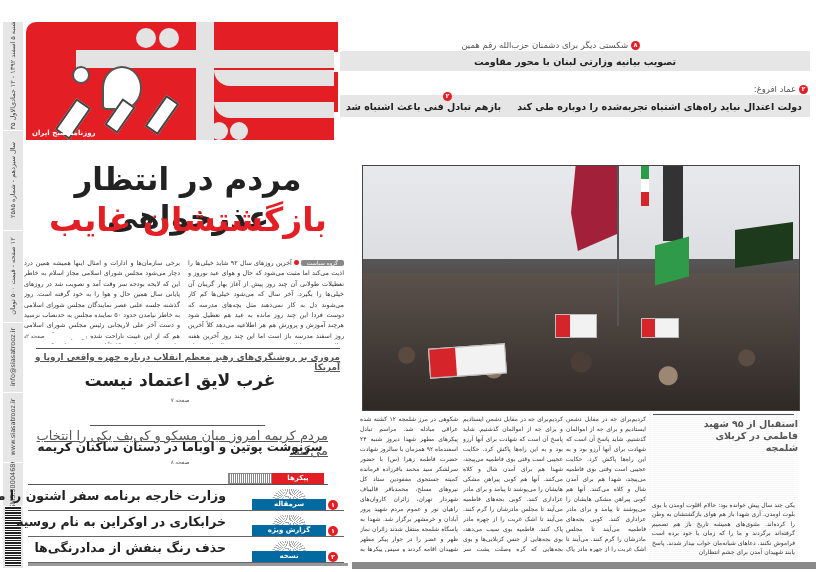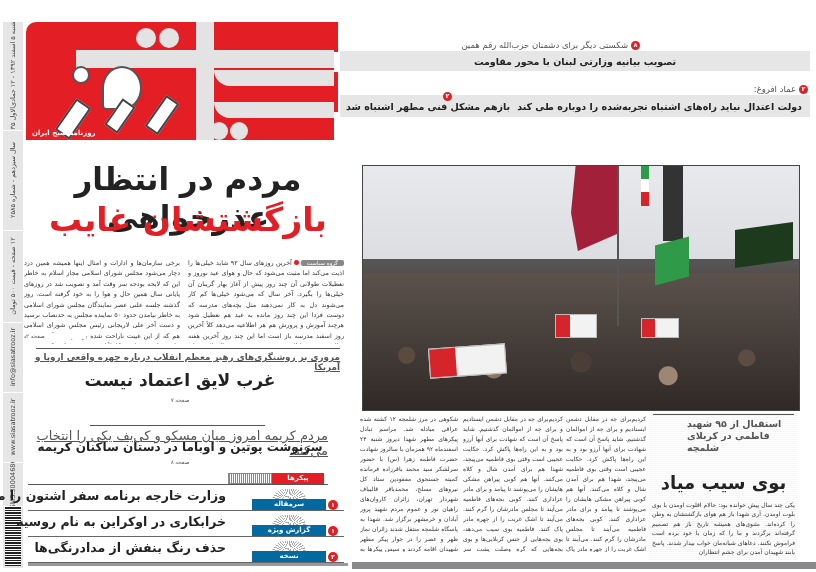--- a/index.html
+++ b/index.html
@@ -95,21 +95,21 @@
 </div>
 <div class="abs teaser-band" style="left:340px;top:51px;width:470px;height:20px;justify-content:center;">
   <span>تصویب بیانیه وزارتی لبنان با محور مقاومت</span>
 </div>
 
 <div class="abs teaser-kicker" style="left:560px;top:84px;width:248px;">
   <span class="numdot">۲</span><span>عماد افروغ:</span>
 </div>
 <div class="abs teaser-band" style="left:340px;top:95px;width:470px;height:22px;">
   <span style="position:absolute;right:8px;">دولت اعتدال نباید راه‌های اشتباه تجربه‌شده را دوباره طی کند</span>
-  <span style="position:absolute;left:6px;">بازهم مشکل فنی مطهر اشتباه شد</span>
+  <span style="position:absolute;left:6px;">بازهم تبادل فنی باعث اشتباه شد</span>
 </div>
 <div class="abs" style="left:440px;top:86px;"><span class="numdot">۲</span></div>
 
 <div class="abs mh" style="left:28px;top:160px;width:320px;font-size:31px;color:#222;line-height:38px;">مردم در انتظار عذرخواهی</div>
 <div class="abs mh" style="left:28px;top:200px;width:320px;font-size:33px;color:#e31e24;line-height:40px;">بازگشتشان غایب</div>
 
 <div class="abs body-text" style="left:188px;top:258px;width:156px;height:86px;overflow:hidden;">
   <span style="background:#888;color:#fff;font-size:5.5px;padding:0 6px;border-radius:2px;">گروه سیاست</span><span style="display:inline-block;width:5px;height:5px;border-radius:50%;background:#e31e24;margin:0 2px;"></span><span>آخرین روزهای سال ۹۲ شاید خیلی‌ها را اذیت می‌کند اما مثبت می‌شود که حال و هوای عید نوروز و تعطیلات طولانی آن چند روز پیش از آغاز بهار گریبان آن خیلی‌ها را بگیرد. آخر سال که می‌شود خیلی‌ها کم کار می‌شوند دل به کار نمی‌دهند مثل بچه‌های مدرسه که دوست فردا این چند روز مانده به عید هم تعطیل شود هرچند آموزش و پرورش هم هر اطلاعیه می‌دهد کلاً آخرین روز اسفند مدرسه باز است اما این چند روز آخرین هفته سال همیشه تعطیلات نوروز می‌پیوندد و هر سال تلاش برای اطلاع‌رسانی بی‌نتیجه می‌ماند.</span>
 </div>
 <div class="abs body-text" style="left:24px;top:258px;width:156px;height:86px;overflow:hidden;">
@@ -163,19 +163,18 @@
   <div class="coffin" style="left:192px;top:148px;width:40px;height:22px;"></div>
   <div class="coffin" style="left:278px;top:152px;width:36px;height:18px;"></div>
 </div>
 
 <div class="abs body-text" style="left:360px;top:414px;width:98px;height:138px;overflow:hidden;font-size:6px;line-height:10px;">شکوهی در مرز شلمچه ۱۲ کشته شده عراقی مبادله شد. مراسم تبادل پیکرهای مطهر شهدا دیروز شنبه ۲۴ اسفندماه ۹۲ همزمان با سالروز شهادت حضرت فاطمه زهرا (س) با حضور سرلشکر سید محمد باقرزاده فرمانده کمیته جستجوی مفقودین ستاد کل نیروهای مسلح، محمدباقر قالیباف شهردار تهران، زائران کاروان‌های راهیان نور و عموم مردم شهید پرور آبادان و خرمشهر برگزار شد. شهدا به پاسگاه شلمچه منتقل شدند زائران نماز ظهر و عصر را در جوار پیکر مطهر شهیدان اقامه کردند و سپس پیکرها به یادگاران شهید محمودوند انتقال شد. طبق اعلام سرلشکر سید محمد باقرزاده فرمانده کمیته جستجوی مفقودین ستاد کل نیروهای مسلح، این شهدا طی جستجوی انجام شده یک ماهه اخیر نیروهای کمیته جستجوی مفقودین در مناطق عملیاتی فاو، مجنون و شرق دجله در عراق کشف شده‌اند.</div>
 <div class="abs body-text" style="left:463px;top:414px;width:100px;height:138px;overflow:hidden;font-size:6px;line-height:10px;">کردیم‌برای چه در مقابل دشمن ایستادیم و برای چه از اموالمان گذشتیم. شاید پاسخ آن است که شهادت برای آنها آرزو بود و به این راه‌ها پاکش کرد. حکایت عجیبی است وقتی بوی فاطمیه می‌پیچد، شهدا هم برای آمدن شال و کلاه می‌کنند. آنها هم کوبی پیراهن مشکی هایشان را می‌پوشند تا پیامد و برای مادر عزاداری کنند. کوبی بچه‌های فاطمیه می‌آیند تا مجلس مادرشان را گرم کنند. می‌آیند تا اشک غربت را از چهره مادر پاک کنند. فاطمیه بوی سیب می‌دهد، بوی بچه‌هایی از جنس کربلایی‌ها و بوی بچه‌هایی که گره وصلت پشت سر حسین(ع) می‌ایستادند و در دفاع از مادر کمتر کشتند. دیروز هم روز بوسه‌برای آمدن بچه‌های کوچه فاطمیه. پیکر مطهر ۹۵ شهید دوران دفاع مقدس طی مراسم</div>
 <div class="abs body-text" style="left:566px;top:414px;width:80px;height:138px;overflow:hidden;font-size:6px;line-height:10px;">کردیم‌برای چه در مقابل دشمن ایستادیم و برای چه از اموالمان گذشتیم. شاید پاسخ آن است که شهادت برای آنها آرزو بود و به این راه‌ها پاکش کرد. حکایت عجیبی است وقتی بوی فاطمیه می‌پیچد، شهدا هم برای آمدن شال و کلاه می‌کنند. آنها هم کوبی پیراهن مشکی هایشان را می‌پوشند تا پیامد و برای مادر عزاداری کنند. کوبی بچه‌های فاطمیه می‌آیند تا مجلس مادرشان را گرم کنند. می‌آیند تا اشک غربت را از چهره مادر پاک کنند. فاطمیه بوی سیب می‌دهد، بوی بچه‌هایی از جنس کربلایی‌ها و بوی بچه‌هایی که گره وصلت پشت سر حسین(ع) می‌ایستادند و در دفاع از مادر کمتر کشتند. دیروز هم روز بوسه‌برای آمدن بچه‌های کوچه فاطمیه. پیکر مطهر ۹۵ شهید دوران دفاع مقدس طی مراسم</div>
 
 <div class="abs feature">
   <div class="rule" style="position:absolute;left:4px;right:4px;top:2px;"></div>
-  <div style="position:absolute;left:0;right:0;top:6px;text-align:left;direction:rtl;font-size:9.5px;font-weight:bold;color:#555;line-height:12px;margin-left:38px;">استقبال از ۹۵ شهید فاطمی در کربلای شلمچه</div>
-  <div style="position:absolute;left:0;right:0;top:60px;text-align:center;direction:rtl;font-size:18px;font-weight:bold;color:#222;">بوی سیب میاد</div>
+  <div style="position:absolute;left:0;right:0;top:6px;text-align:right;direction:rtl;font-size:9.5px;font-weight:bold;color:#555;line-height:12px;margin-left:38px;">استقبال از ۹۵ شهید فاطمی در کربلای شلمچه</div>
   <div class="body-text" style="position:absolute;left:3px;right:3px;top:88px;height:58px;overflow:hidden;font-size:6px;line-height:9.4px;">یکی چند سال پیش خوانده بود: حالام اقلوت اومدن با بوی بلوت اومدن. آری شهدا باز هم هوای بازگشتشان به وطن را کرده‌اند. مثنوی‌های همیشه تاریخ باز هم تصمیم گرفته‌اند برگردند و ما را که زمان با خود برده است فراموش نکنند. دعاهای شبانه‌مان خواب بیدار شدند. پاسخ یابند شهیدان آمدن برای چشم انتظاران</div>
 </div>
 
 <div class="abs" style="left:352px;top:562px;width:464px;height:7px;background:#8a8a8a;"></div>
 <div class="abs" style="left:28px;top:563px;width:320px;height:3px;background:#999;"></div>
 
 </body></html>

